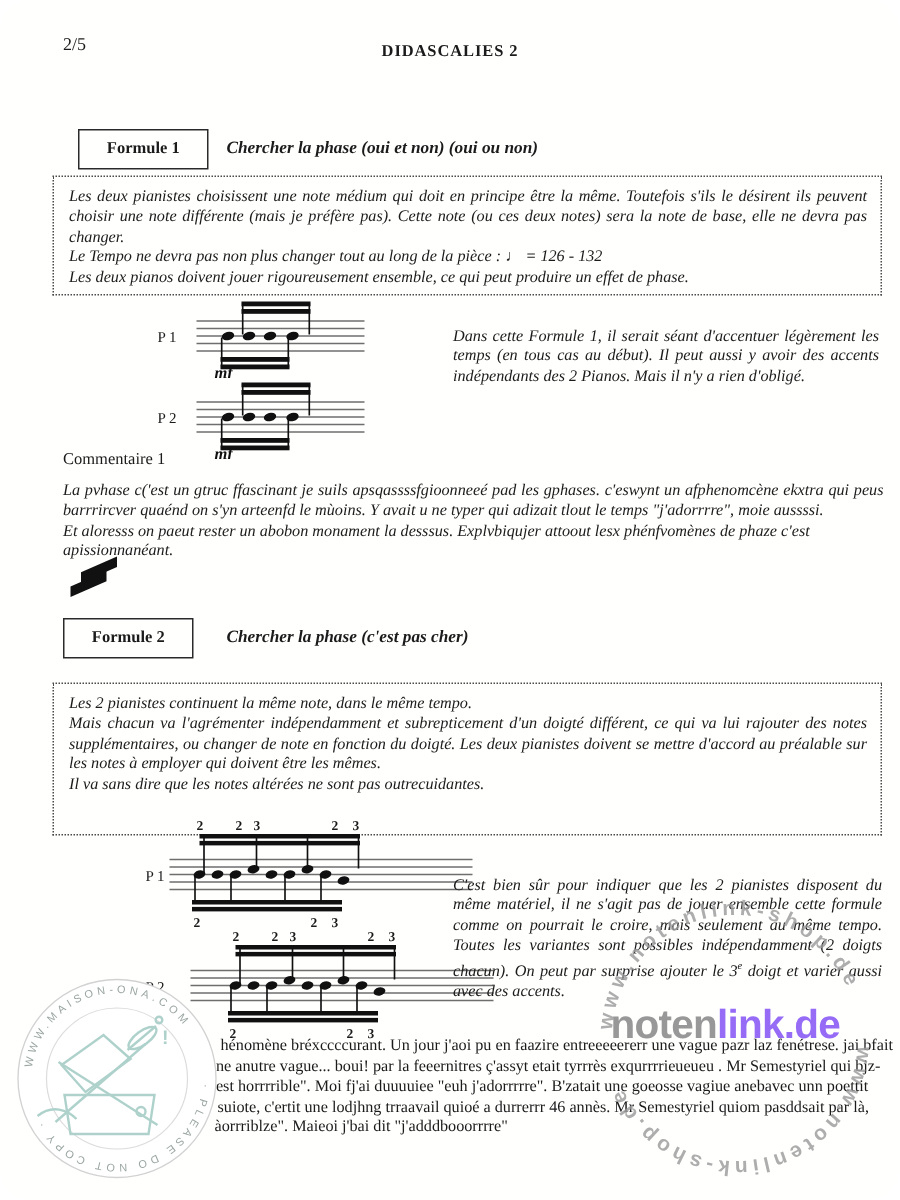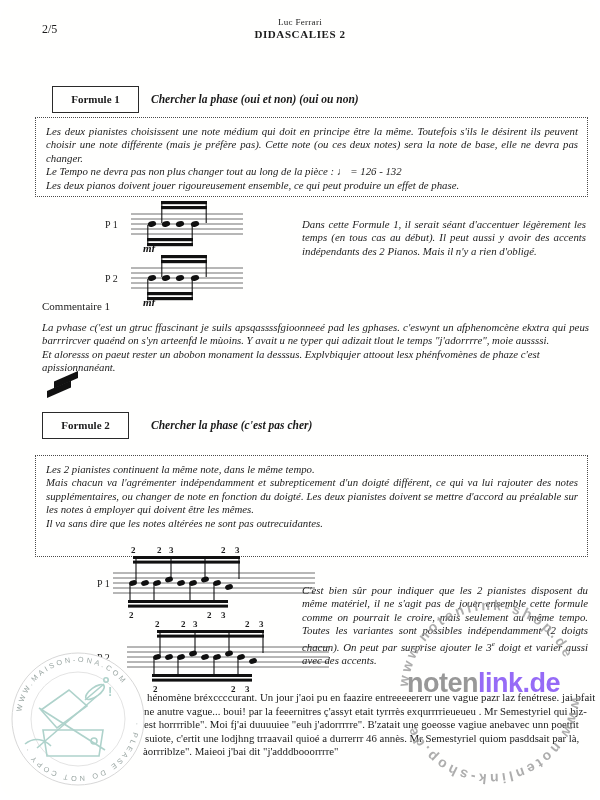--- a/index.html
+++ b/index.html
@@ -42,21 +42,20 @@
   .nl-red { color:#8b5cf6; }
   sup { font-size:7px; }
   .z1{z-index:1}.z3{z-index:3}.z4{z-index:4}.z5{z-index:5}
 </style>
 </head>
 <body>
 
 <div class="page">
 
   <div class="abs page-num z1" style="left:42px; top:22px;">2/5</div>
-  <div class="abs center author z1" style="top:17px;">Luc Ferrari</div>
   <div class="abs center doc-title z1" style="top:28px;">DIDASCALIES 2</div>
 
   <div class="abs formule-box z1" style="left:52px; top:86px;">Formule 1</div>
   <div class="abs formule-title z1" style="left:151px; top:93px;">Chercher la phase (oui et non) (oui ou non)</div>
 
   <div class="abs dotted-box body-text z1" style="left:35px; top:117px; width:553px; height:80px;">
     <p class="justify">Les deux pianistes choisissent une note médium qui doit en principe être la même. Toutefois s'ils le désirent ils peuvent choisir une note différente (mais je préfère pas). Cette note (ou ces deux notes) sera la note de base, elle ne devra pas changer.</p>
     <p>Le Tempo ne devra pas non plus changer tout au long de la pièce : ♩ = 126 - 132</p>
     <p>Les deux pianos doivent jouer rigoureusement ensemble, ce qui peut produire un effet de phase.</p>
   </div>

